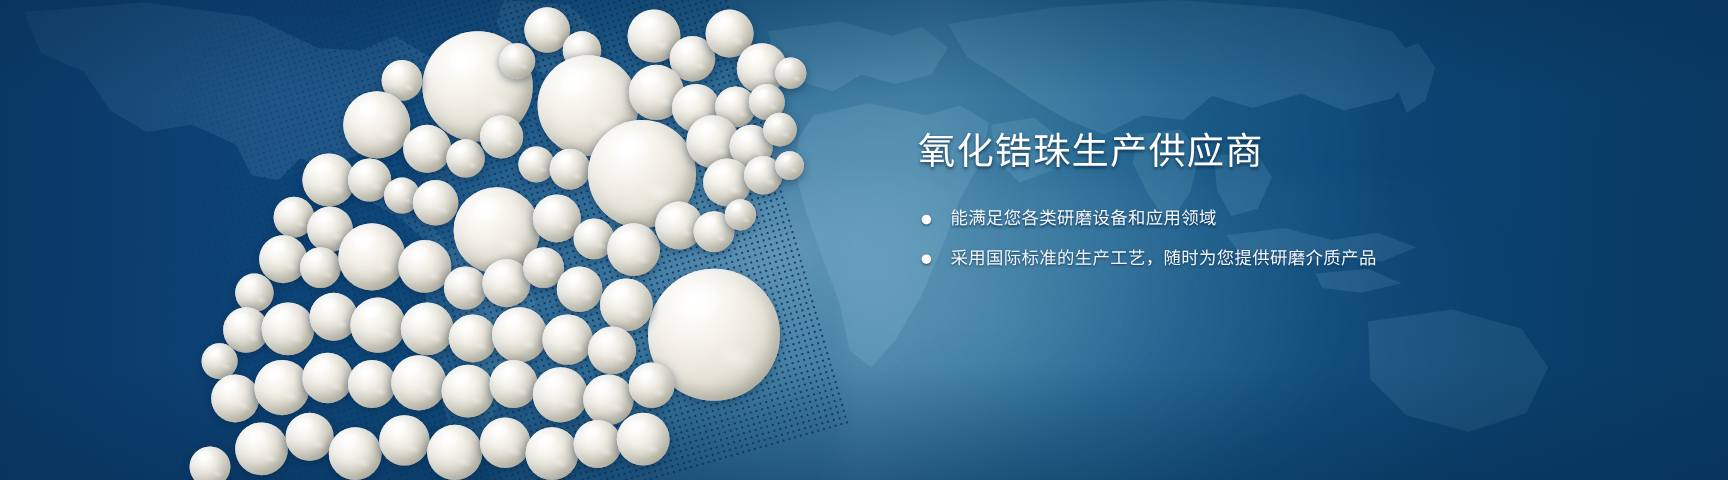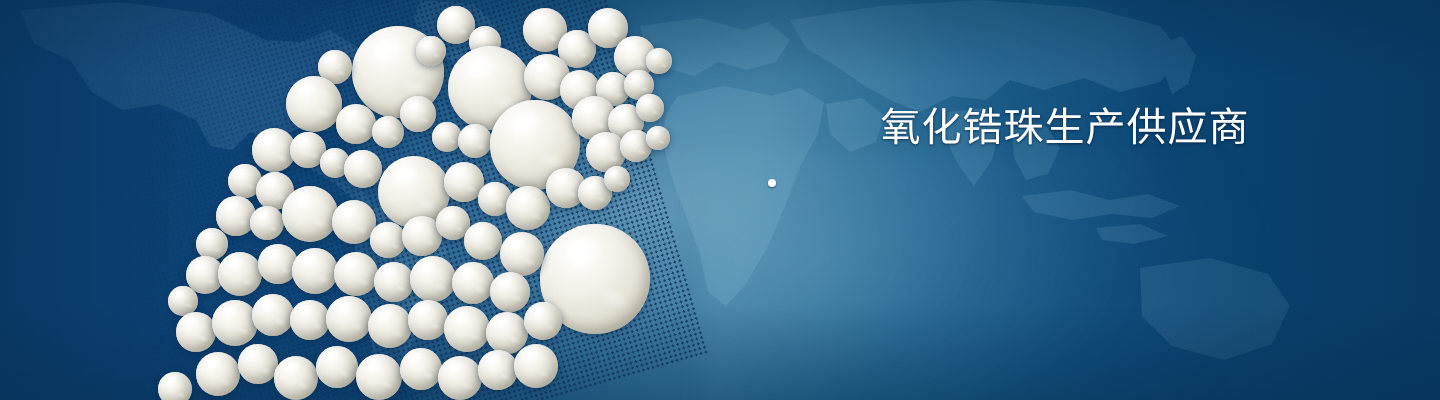--- a/index.html
+++ b/index.html
@@ -148,28 +148,27 @@
 
   
   .copy {
     position: absolute;
     left: 765px;
     top: 108px;
     width: 600px;
   }
   .headline {
     margin: 0;
-    font-size: 40px;
+    font-size: 31px;
     line-height: 38px;
     font-weight: 400;
     letter-spacing: 1px;
     color: #ffffff;
     text-shadow: 0 1px 3px rgba(3,30,58,0.75);
     white-space: nowrap;
-    text-align: center;
   }
   .bullets {
     list-style: none;
     margin: 24px 0 0 0;
     padding: 0;
   }
   .bullet {
     position: relative;
     padding-left: 27px;
     margin-bottom: 7px;
@@ -332,20 +331,25 @@
   </div>
 
   <div class="copy">
 
     <h1 class="headline">氧化锆珠生产供应商</h1>
 
     <ul class="bullets">
 
       <li class="bullet">
         <span class="dot"></span>
+        <span class="bullet-line">能满足您各类研磨设备和应用领域</span>
       </li>
 
 
+      <li class="bullet">
+        <span class="dot"></span>
+        <span class="bullet-line">采用国际标准的生产工艺，随时为您提供研磨介质产品</span>
+      </li>
 
     </ul>
   </div>
 
 </div>
 
 </body></html>

